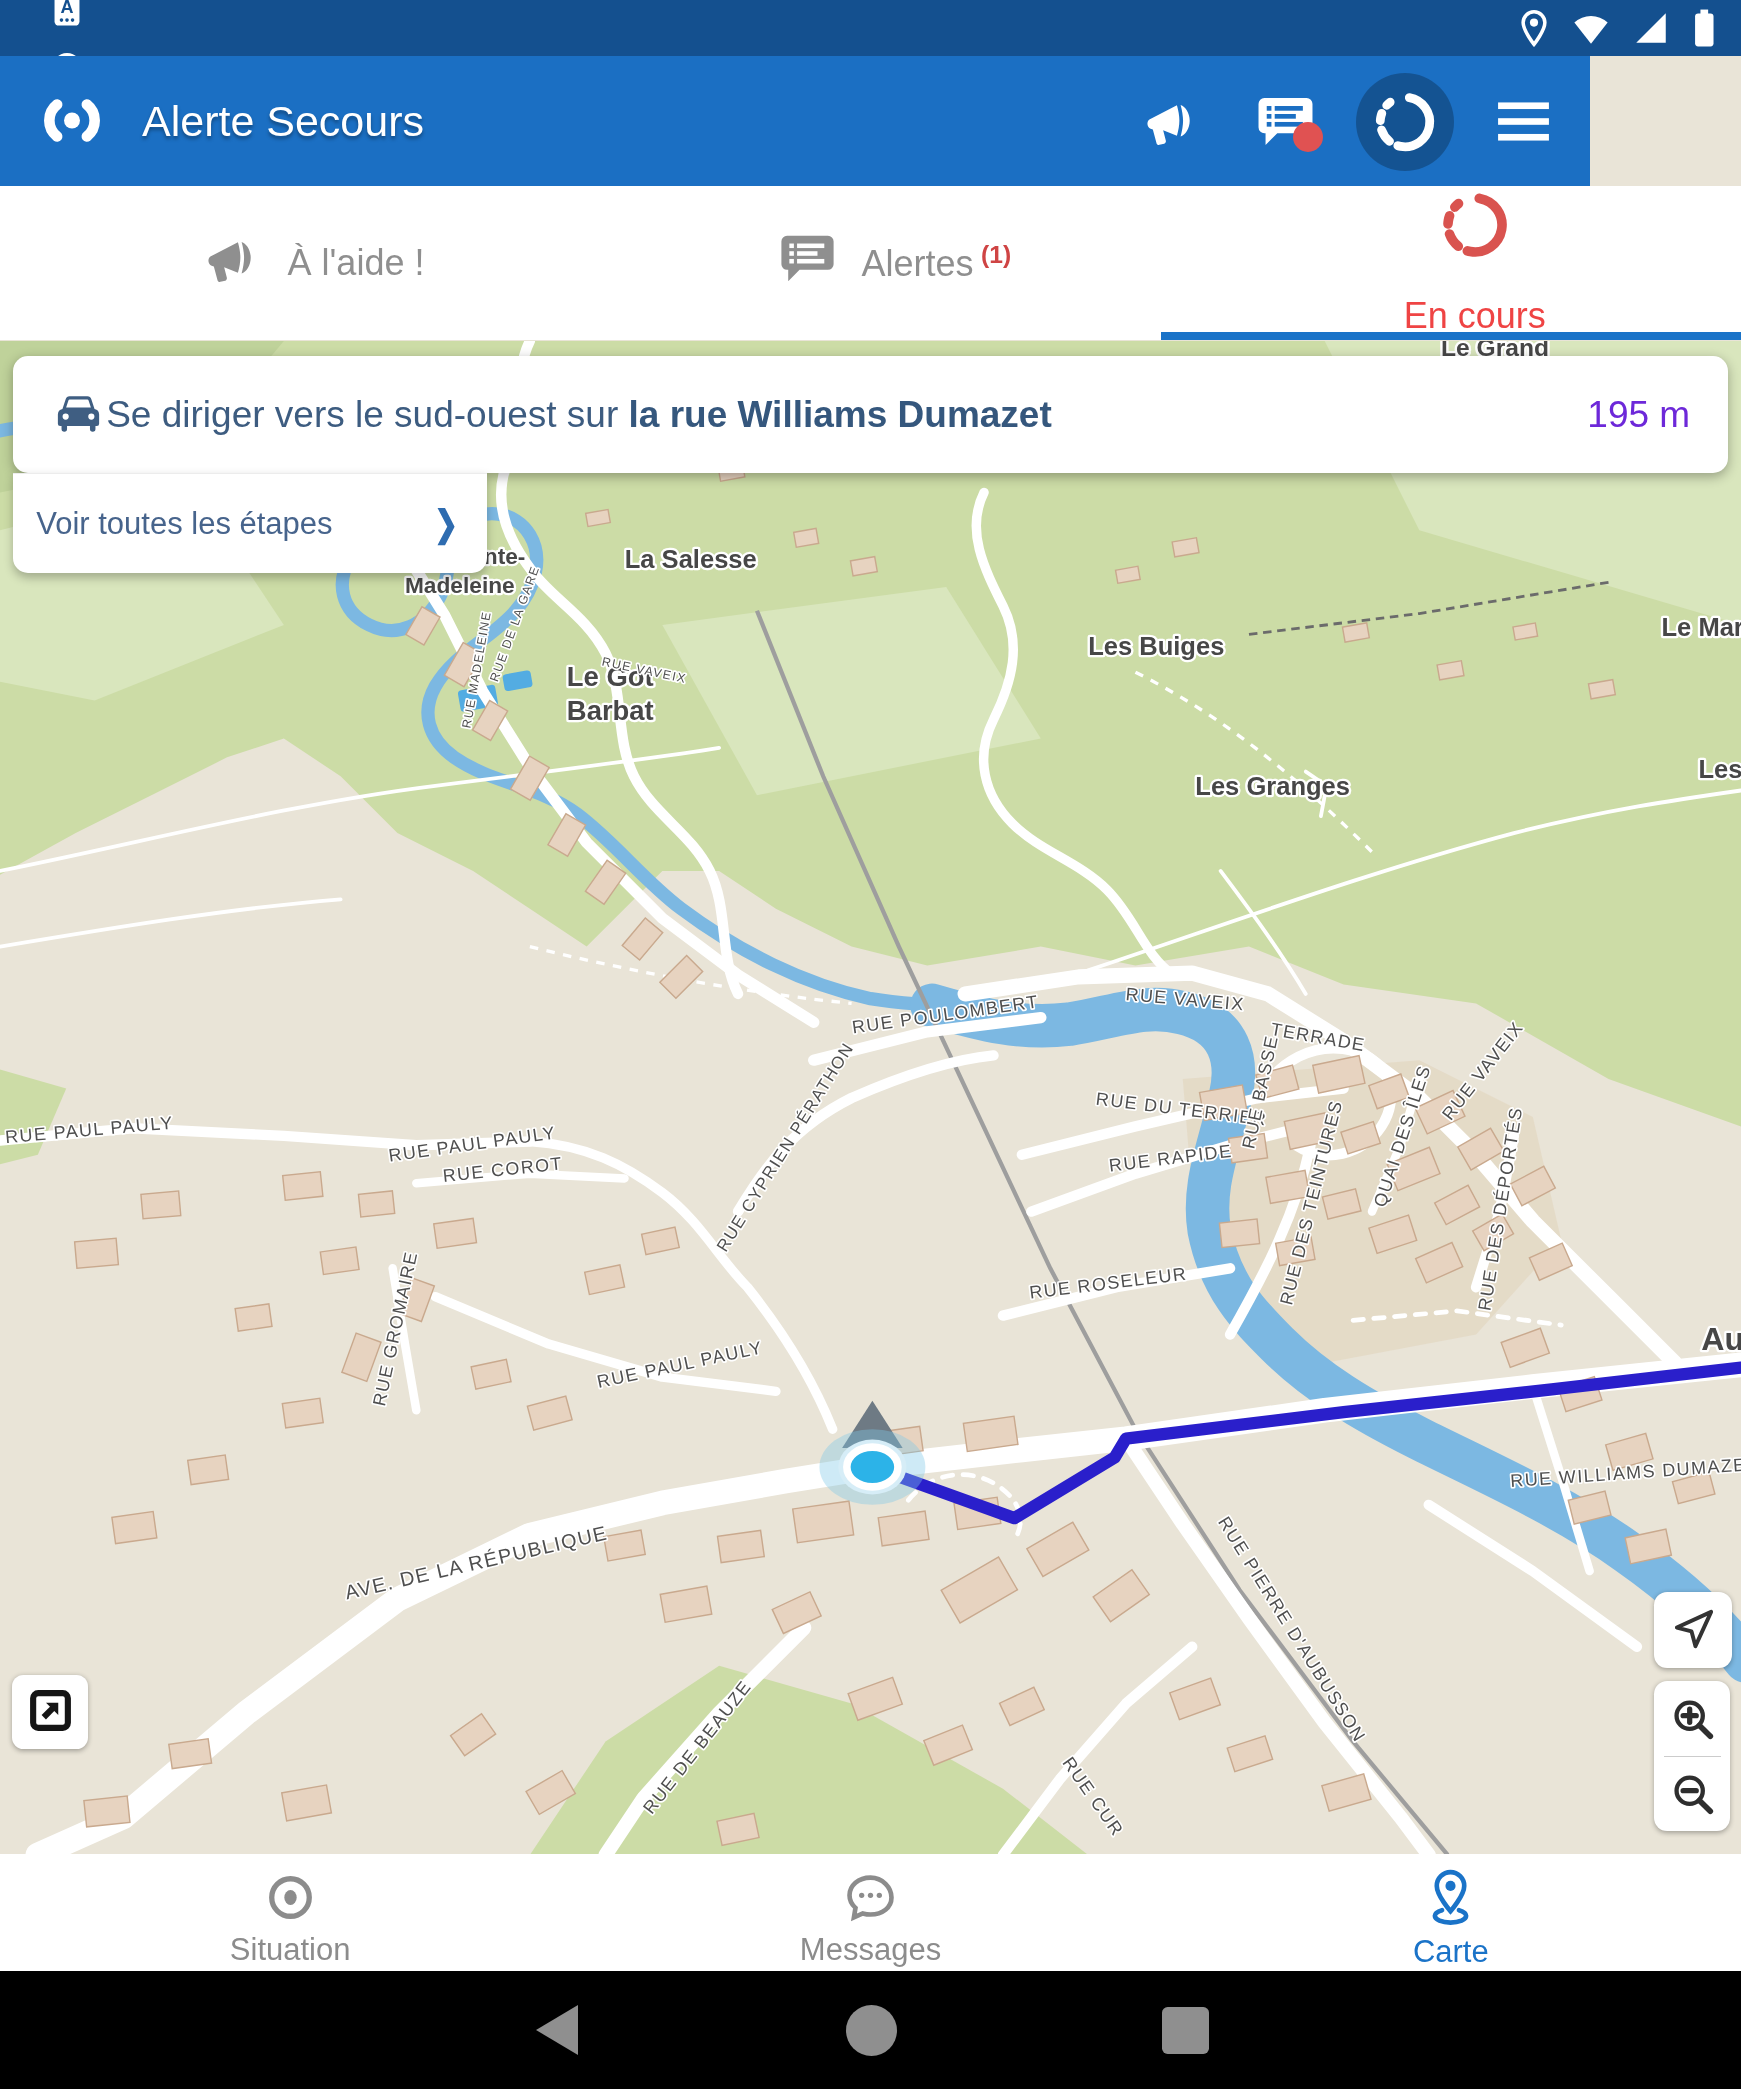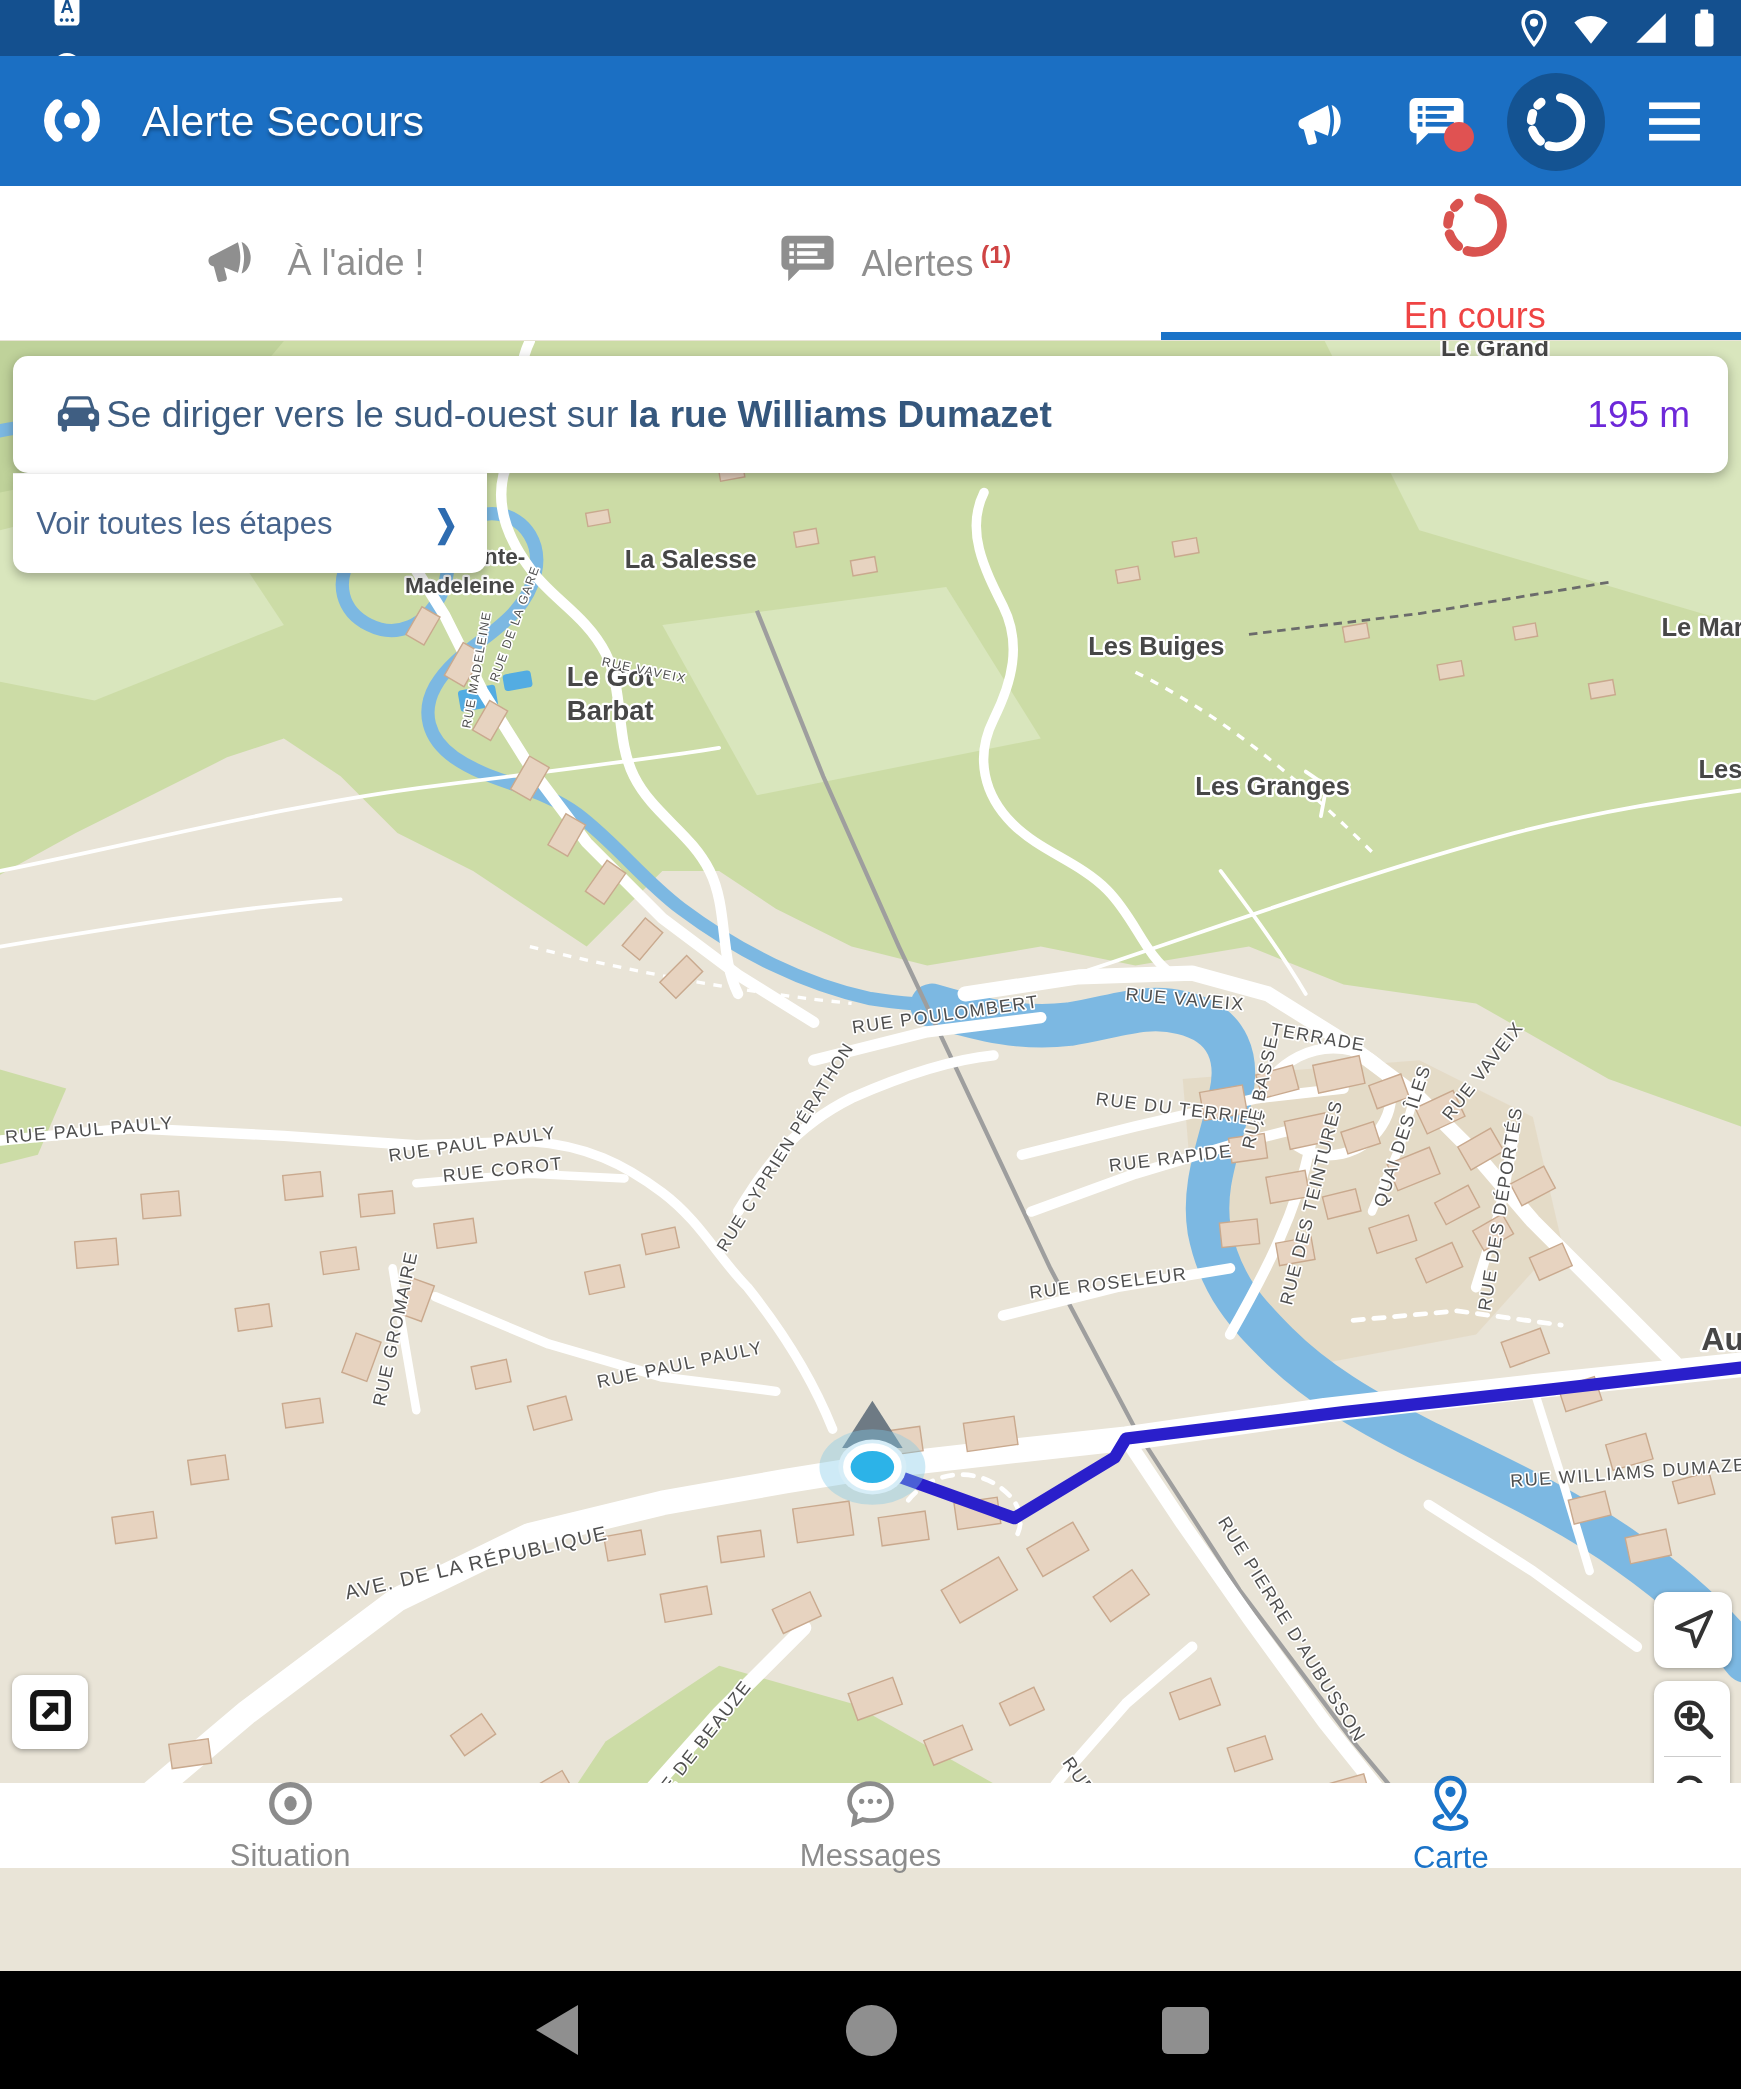--- a/index.html
+++ b/index.html
@@ -8,21 +8,21 @@
 
   
   .status-bar{position:absolute;left:0;top:0;width:1741px;height:56px;background:#14508f;
     display:flex;align-items:center;padding:0 24.6px;color:#fff;}
   .status-left{display:flex;align-items:center;gap:24.6px;flex-direction:column;}
   .status-time{font-size:32px;font-weight:400;letter-spacing:0.9px;}
   .sicon{display:flex;align-items:center;justify-content:center;}
   .status-right{margin-left:auto;display:flex;align-items:center;gap:23px;}
 
   
-  .app-bar{position:absolute;left:0;top:56px;width:1741px;height:131px;background:#1b6fc3;
+  .app-bar{position:absolute;left:0;top:56px;width:1590px;height:131px;background:#1b6fc3;
     display:flex;align-items:center;padding:0 23px 0 38px;}
   .app-title{color:#fff;font-size:43px;font-weight:500;margin-left:36px;
     text-shadow:0 2.8px 3.8px rgba(0,0,0,.35);}
   .appbar-actions{margin-left:auto;display:flex;align-items:center;gap:26.5px;}
   .abtn{width:87px;height:87px;display:flex;align-items:center;justify-content:center;position:relative;border-radius:50%;}
   .abtn.active{background:rgba(0,0,0,.25);width:98px;height:98px;}
   .badge-dot{position:absolute;right:5.7px;bottom:13.2px;width:30px;height:30px;border-radius:50%;background:#e05252;}
 
   
   .tab-bar{position:absolute;left:0;top:186px;width:1741px;height:154px;background:#fff;display:flex;}
@@ -51,21 +51,21 @@
 
   
   .ctl{position:absolute;background:#fff;box-shadow:0 1.9px 5.7px rgba(0,0,0,.3);}
   .btn-locate{left:1654px;top:1592px;width:78px;height:76px;border-radius:13.2px;display:flex;align-items:center;justify-content:center;}
   .zoom-panel{left:1654px;top:1681px;width:76px;height:150px;border-radius:13.2px;display:flex;flex-direction:column;}
   .zoom-panel .zb{flex:1;display:flex;align-items:center;justify-content:center;}
   .zoom-panel .div{height:0.9px;background:#ccc;margin:0 9.5px;}
   .btn-full{left:12.3px;top:1675px;width:76px;height:74px;border-radius:11.4px;display:flex;align-items:center;justify-content:center;}
 
   
-  .bottom-nav{position:absolute;left:0;top:1783px;width:1741px;height:85px;background:#fff;display:flex;}
+  .bottom-nav{position:absolute;left:0;top:1854px;width:1741px;height:131px;background:#fff;display:flex;}
   .bn-item{flex:1;display:flex;flex-direction:column;align-items:center;justify-content:center;gap:5.7px;color:#8c8c8c;}
   .bn-item .bn-label{font-size:31px;}
   .bn-item.active{color:#1a73c8;}
 
   
   .android-nav{position:absolute;left:0;top:1971px;width:1741px;height:118px;background:#000;}
   .an-back{position:absolute;left:536px;top:34px;width:0;height:0;
     border-top:25.6px solid transparent;border-bottom:25.6px solid transparent;border-right:42px solid #8f8f8f;}
   .an-home{position:absolute;left:846px;top:34px;width:51px;height:51px;border-radius:50%;background:#8f8f8f;}
   .an-square{position:absolute;left:1162px;top:36px;width:47px;height:47px;border-radius:5.7px;background:#8f8f8f;}

